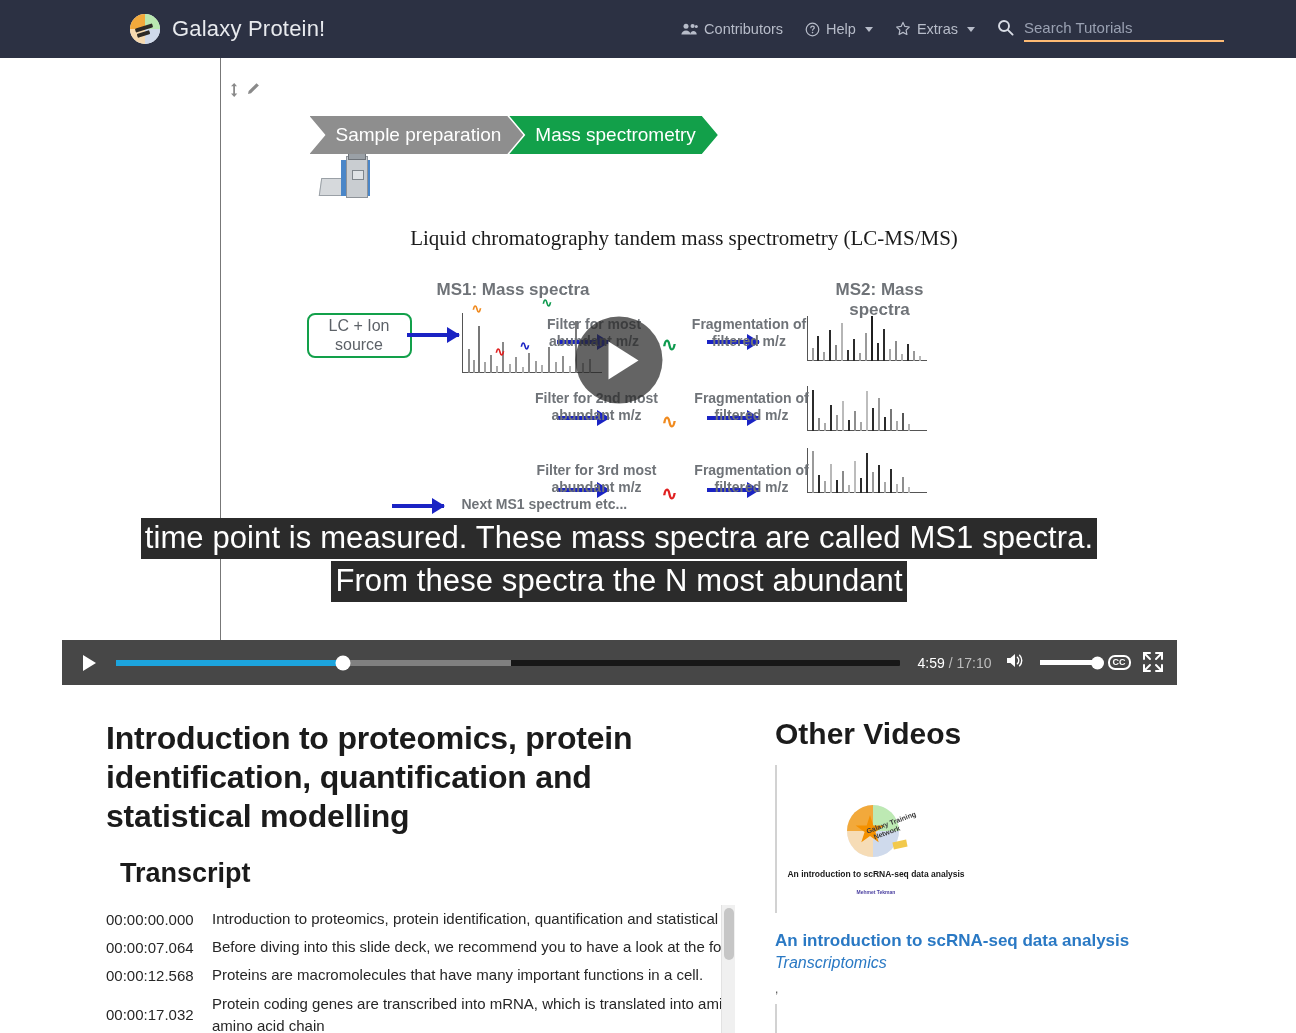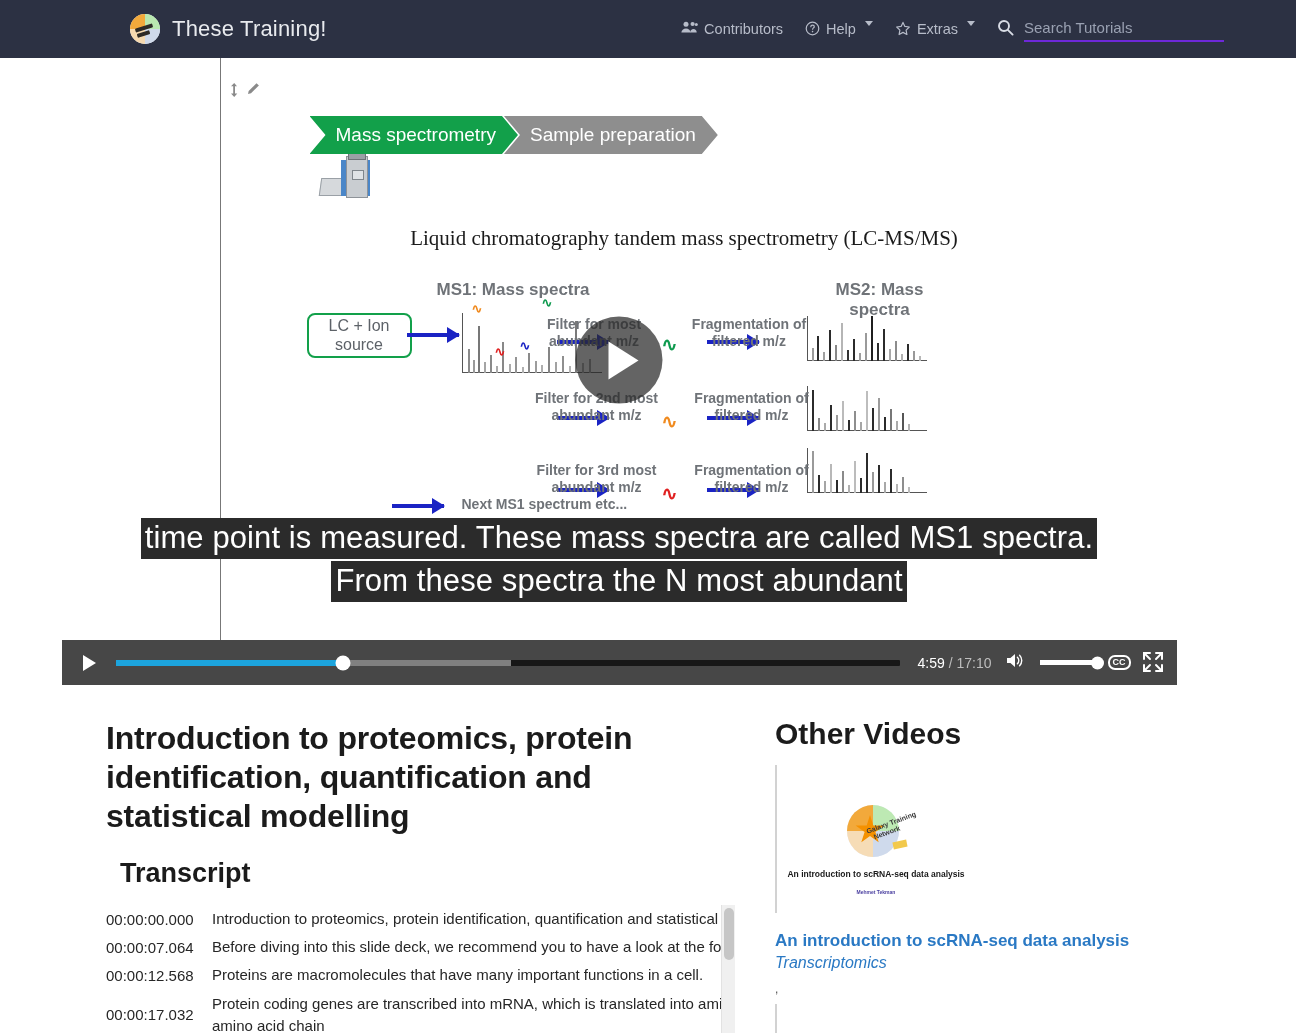--- a/index.html
+++ b/index.html
@@ -32,27 +32,27 @@
   .galaxy-logo .q4 { top:50%; left:50%; background:#cfd9ea; }
   .galaxy-logo .bar1, .galaxy-logo .bar2 {
     position:absolute; background:#2d2a26; height:4px; border-radius:1px;
     transform:rotate(-18deg);
   }
   .galaxy-logo .bar1 { width:18px; left:5px; top:12px; }
   .galaxy-logo .bar2 { width:13px; left:7px; top:18px; }
   .brand-title { color:#e8eaee; font-size:22px; font-weight:400; letter-spacing:.2px; }
 
   .nav-right { margin-left:auto; display:flex; align-items:center; gap:22px; padding-right:52px; }
-  .nav-link { color:#b7bcc9; font-size:14.5px; display:flex; align-items:flex-start; gap:6px; cursor:pointer; white-space:nowrap; }
+  .nav-link { color:#b7bcc9; font-size:14.5px; display:flex; align-items:center; gap:6px; cursor:pointer; white-space:nowrap; }
   .nav-link svg { display:block; }
   .caret { width:0;height:0;border-left:4px solid transparent;border-right:4px solid transparent;border-top:5px solid #b7bcc9; margin-left:3px; }
 
   .search-wrap { display:flex; align-items:center; gap:10px; }
   .search-input {
-    background:transparent; border:none; border-bottom:2px solid #6d28d9;
+    background:transparent; border:none; border-bottom:2px solid #fdba74;
     color:#fca5a5; font-size:15px; width:200px; padding:2px 0 4px 0;
     font-family:"Liberation Sans", sans-serif; outline:none;
   }
   .search-input::placeholder { color:#9aa1b2; }
 
   
   .player {
     position:relative;
     margin:0 auto;
     width:1115px;
@@ -251,21 +251,21 @@
 <div class="navbar">
   <div class="brand">
     <span class="galaxy-logo">
       <span class="q q1"></span>
         <span class="q q2"></span>
         <span class="q q3"></span>
         <span class="q q4"></span>
       <span class="bar1"></span>
         <span class="bar2"></span>
     </span>
-    <span class="brand-title">These Training!</span>
+    <span class="brand-title">Galaxy Protein!</span>
   </div>
 
   <div class="nav-right">
 
     <div class="nav-link">
       <span>
         <svg width="17" height="13" viewBox="0 0 17 13" fill="#b7bcc9">
           <circle cx="5" cy="3.3" r="2.5"></circle>
             <circle cx="11.6" cy="3" r="2.1"></circle>
             <circle cx="15.3" cy="3.4" r="1.5"></circle>
@@ -321,25 +321,25 @@
         </svg>
       </span>
       <span>
         <svg width="15" height="15" viewBox="0 0 16 16" fill="#8a8a8a">
           <path d="M12.3 1.2l2.5 2.5-8.4 8.4-3.2.7.7-3.2z"></path>
         </svg>
       </span>
     </div>
 
     <div class="chev-row">
+      <div class="chev c1">
+        <span>Sample preparation</span>
+      </div>
       <div class="chev active c2">
         <span>Mass spectrometry</span>
-      </div>
-      <div class="chev c1">
-        <span>Sample preparation</span>
       </div>
     </div>
 
     <div class="instrument">
       <span class="instr-desk"></span>
       <span class="instr-blue"></span>
       <span class="instr-blue2"></span>
       <span class="instr-body"></span>
       <span class="instr-top"></span>
       <span class="instr-mon"></span>

